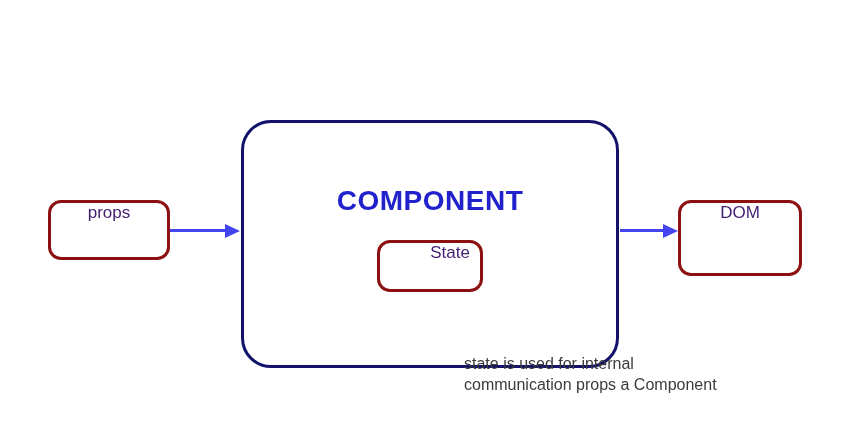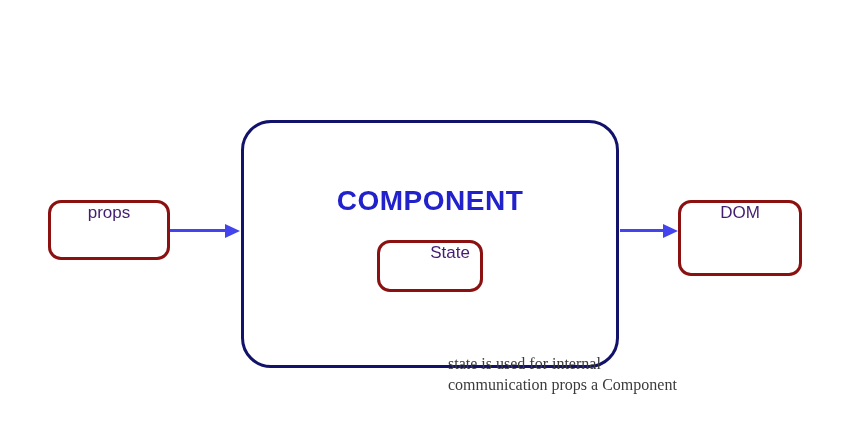--- a/index.html
+++ b/index.html
@@ -72,22 +72,22 @@
     top: -5.5px;
   }
   .arrow-1 { left: 170px; top: 229px; width: 70px; }
   .arrow-1 .shaft { width: 56px; }
   .arrow-1 .head  { left: 55px; }
   .arrow-2 { left: 620px; top: 229px; width: 58px; }
   .arrow-2 .shaft { width: 44px; }
   .arrow-2 .head  { left: 43px; }
   .caption {
     position: absolute;
-    left: 448px; top: 353px;
-    font-family: Liberation Serif, serif;
+    left: 464px; top: 353px;
+    font-family: Liberation Sans, sans-serif;
     font-size: 16px;
     line-height: 21px;
     color: var(--caption);
   }
 </style>
 </head>
 <body>
 
 <div class="canvas">
 

